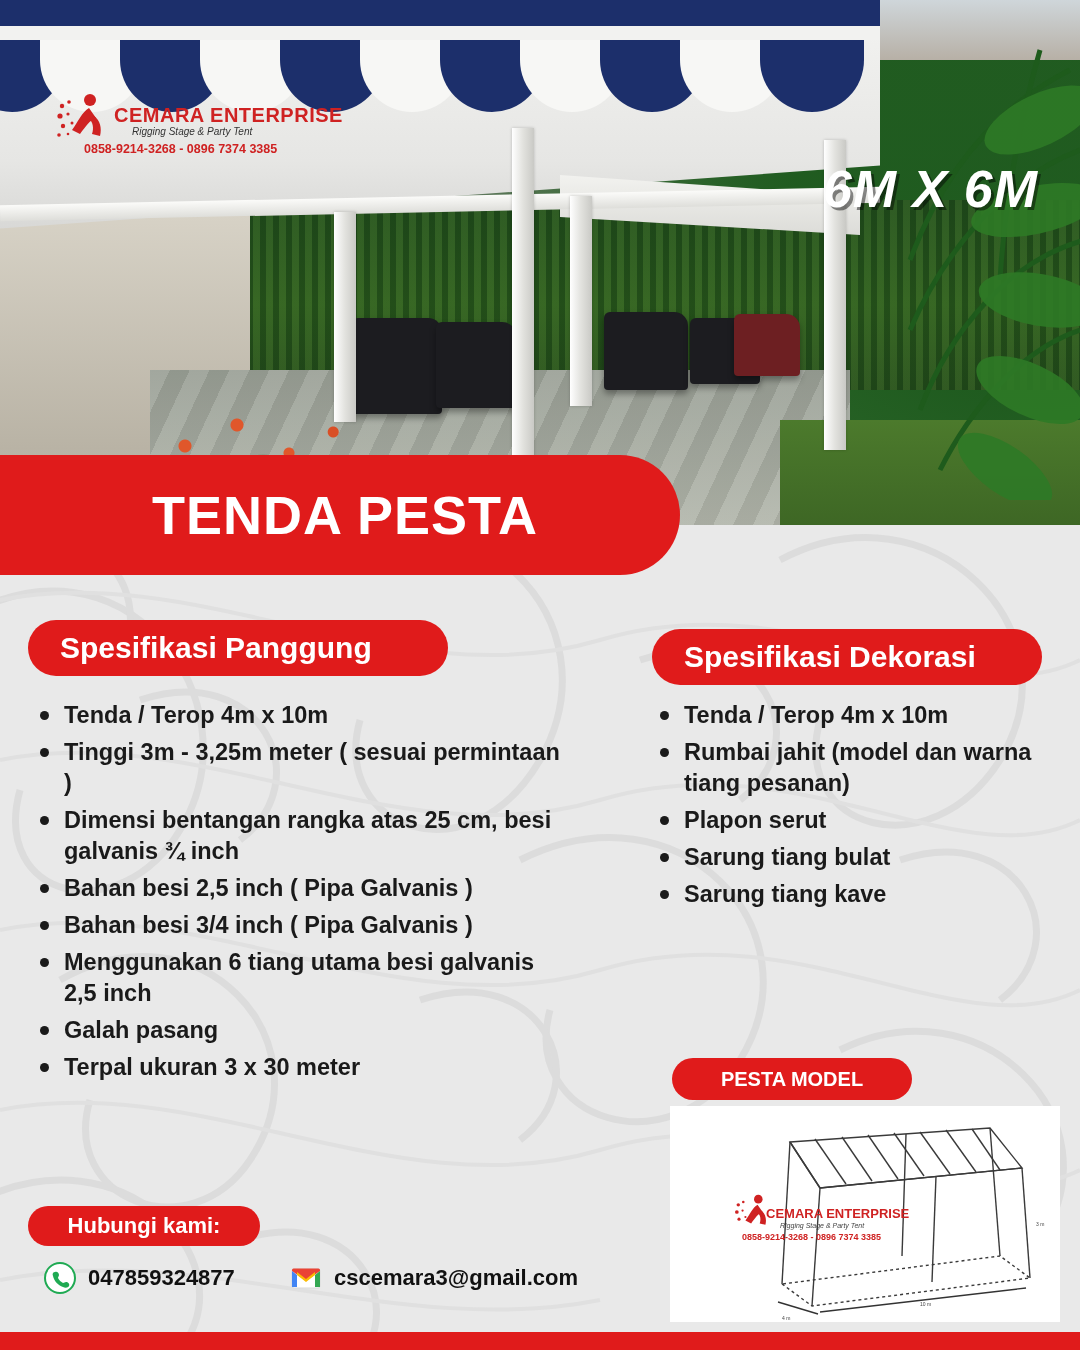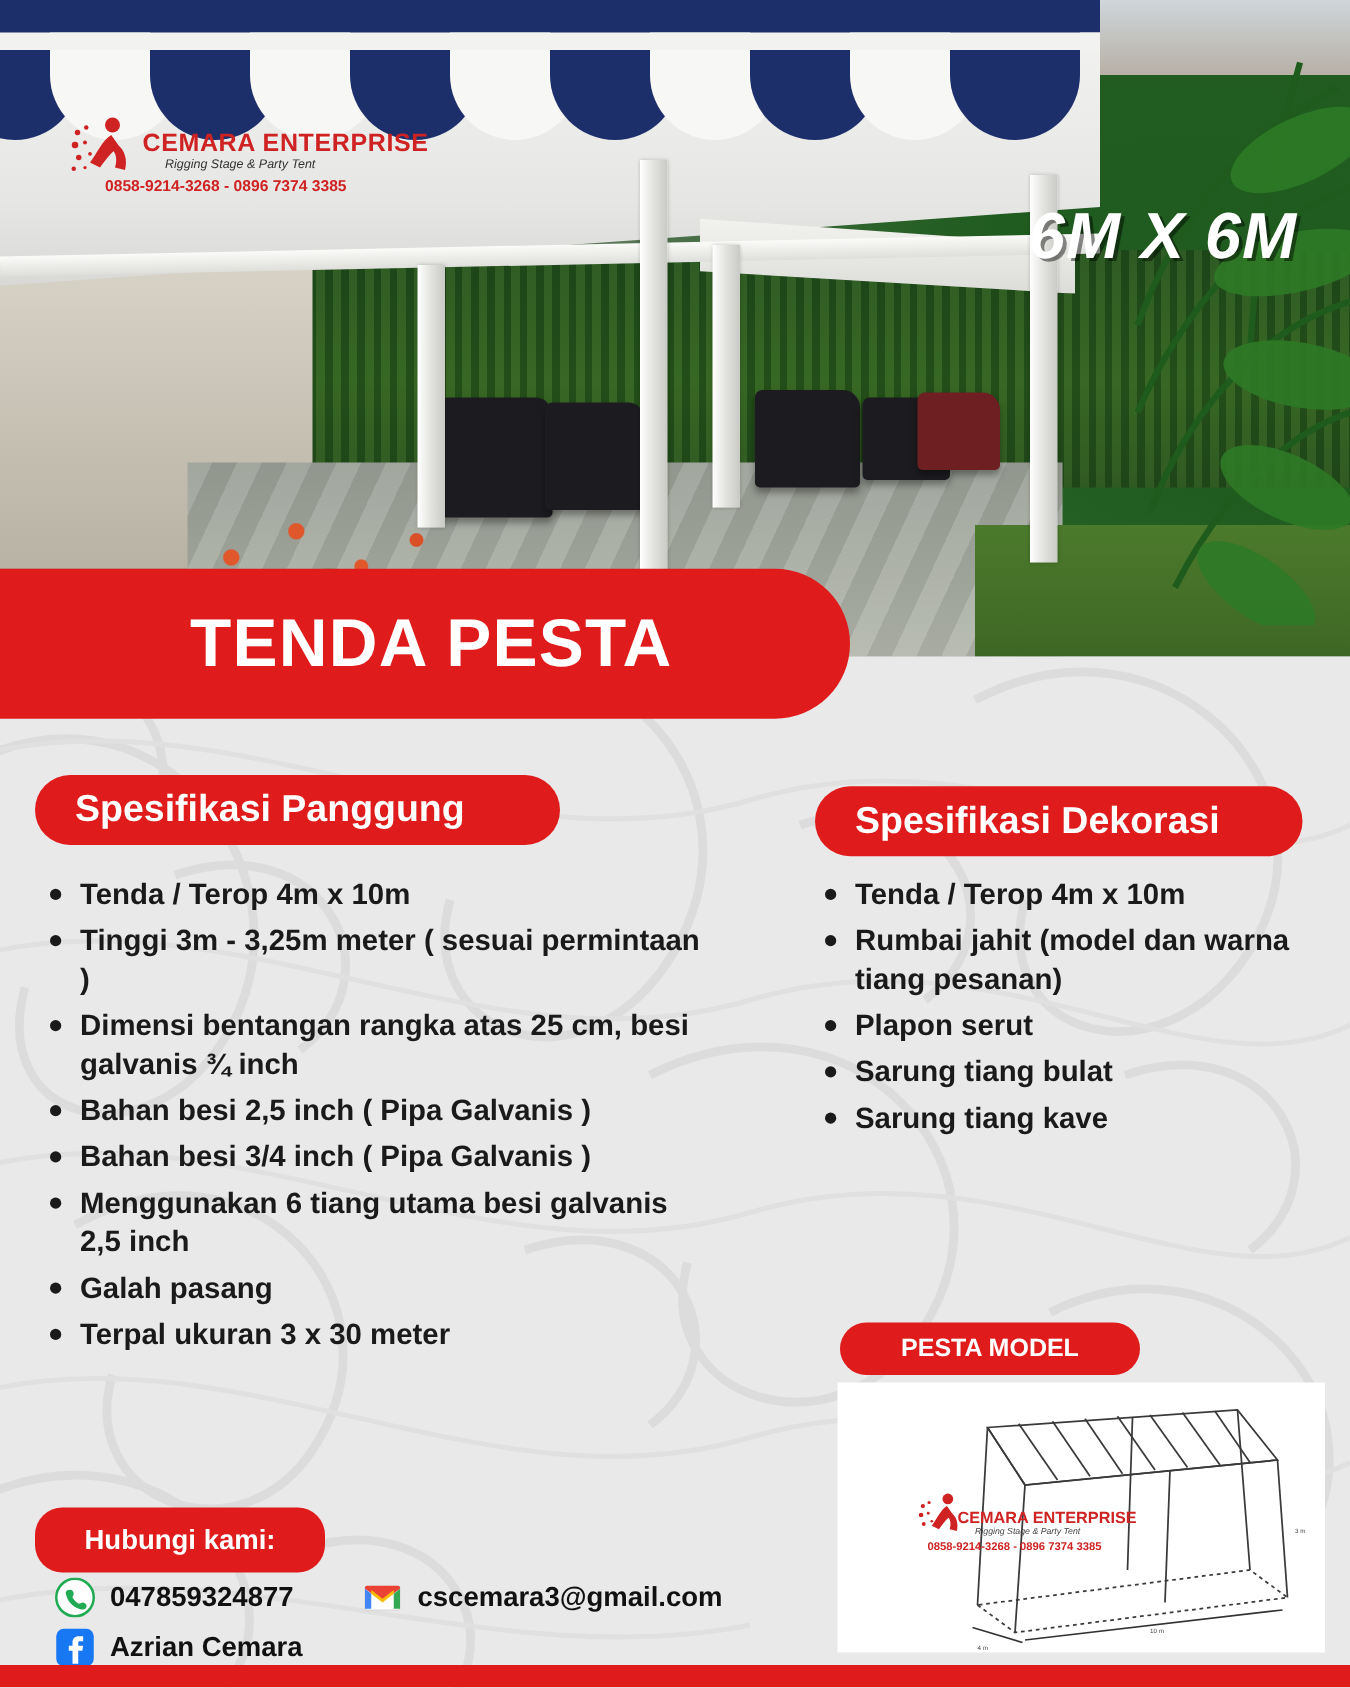--- a/index.html
+++ b/index.html
@@ -243,21 +243,21 @@
     font-size: 7px; color: #444; font-style: italic; white-space: nowrap;
   }
   .model-logo-phone {
     position: absolute; left: 72px; top: 126px;
     font-size: 9px; font-weight: bold; color: #cf2222; white-space: nowrap;
   }
 
   
   .contact-pill {
     position: absolute; left: 28px; top: 1206px;
-    width: 232px; height: 52px;
+    width: 232px; height: 40px;
     background: #e01b1b; border-radius: 22px;
     color: #fff; font-size: 22px; font-weight: bold;
     display: flex; align-items: center; justify-content: center;
     z-index: 6;
   }
   .contact-row {
     position: absolute; z-index: 6;
     display: flex; align-items: center; gap: 12px;
     font-size: 22px; font-weight: bold; color: #111;
   }
@@ -468,27 +468,20 @@
   <div class="contact-pill">Hubungi kami:</div>
 
   <div class="contact-row" id="contact-wa">
     <svg class="ico" viewBox="0 0 32 32">
       <circle cx="16" cy="16" r="15" fill="#ffffff" stroke="#1faa53" stroke-width="2"></circle>
       <path d="M11 10 c 2 -1 4 1 4 3 c 0 1 -1 2 -1 3 c 1 2 3 4 5 5 c 1 0 2 -1 3 -1 c 2 0 4 2 3 4 c -1 2 -4 2 -6 1 c -5 -2 -9 -6 -10 -11 c -1 -2 0 -4 2 -4 z" fill="#1faa53"></path>
     </svg>
     <span>047859324877</span>
   </div>
 
-  <div class="contact-row" id="contact-fb">
-    <svg class="ico" viewBox="0 0 32 32">
-      <rect x="1" y="1" width="30" height="30" rx="6" fill="#1877f2"></rect>
-      <path d="M19.5 11 h 3 V 7 h -3.6 c -3 0 -4.9 1.9 -4.9 5 v 2.6 H 11 v 4 h 3 V 29 h 4.6 V 18.6 h 3.3 l .6 -4 h -3.9 V 12.4 c 0 -1 .3 -1.4 .9 -1.4 z" fill="#ffffff"></path>
-    </svg>
-    <span>Azrian Cemara</span>
-  </div>
 
   <div class="contact-row" id="contact-mail">
     <svg class="ico" viewBox="0 0 32 32">
       <rect x="2" y="7" width="28" height="19" rx="2" fill="#ffffff" stroke="#d9d9d9"></rect>
       <path d="M2 9 l 14 10 L 30 9 v -1 a 1.5 1.5 0 0 0 -1.5 -1.5 h -25 A 1.5 1.5 0 0 0 2 8 z" fill="#ea4335"></path>
       <path d="M2 9 v 16 h 5 V 13 z" fill="#4285f4"></path>
       <path d="M30 9 v 16 h -5 V 13 z" fill="#34a853"></path>
       <path d="M7 13 l 9 7 l 9 -7 v -3 l -9 7 l -9 -7 z" fill="#fbbc04"></path>
     </svg>
     <span>cscemara3@gmail.com</span>

